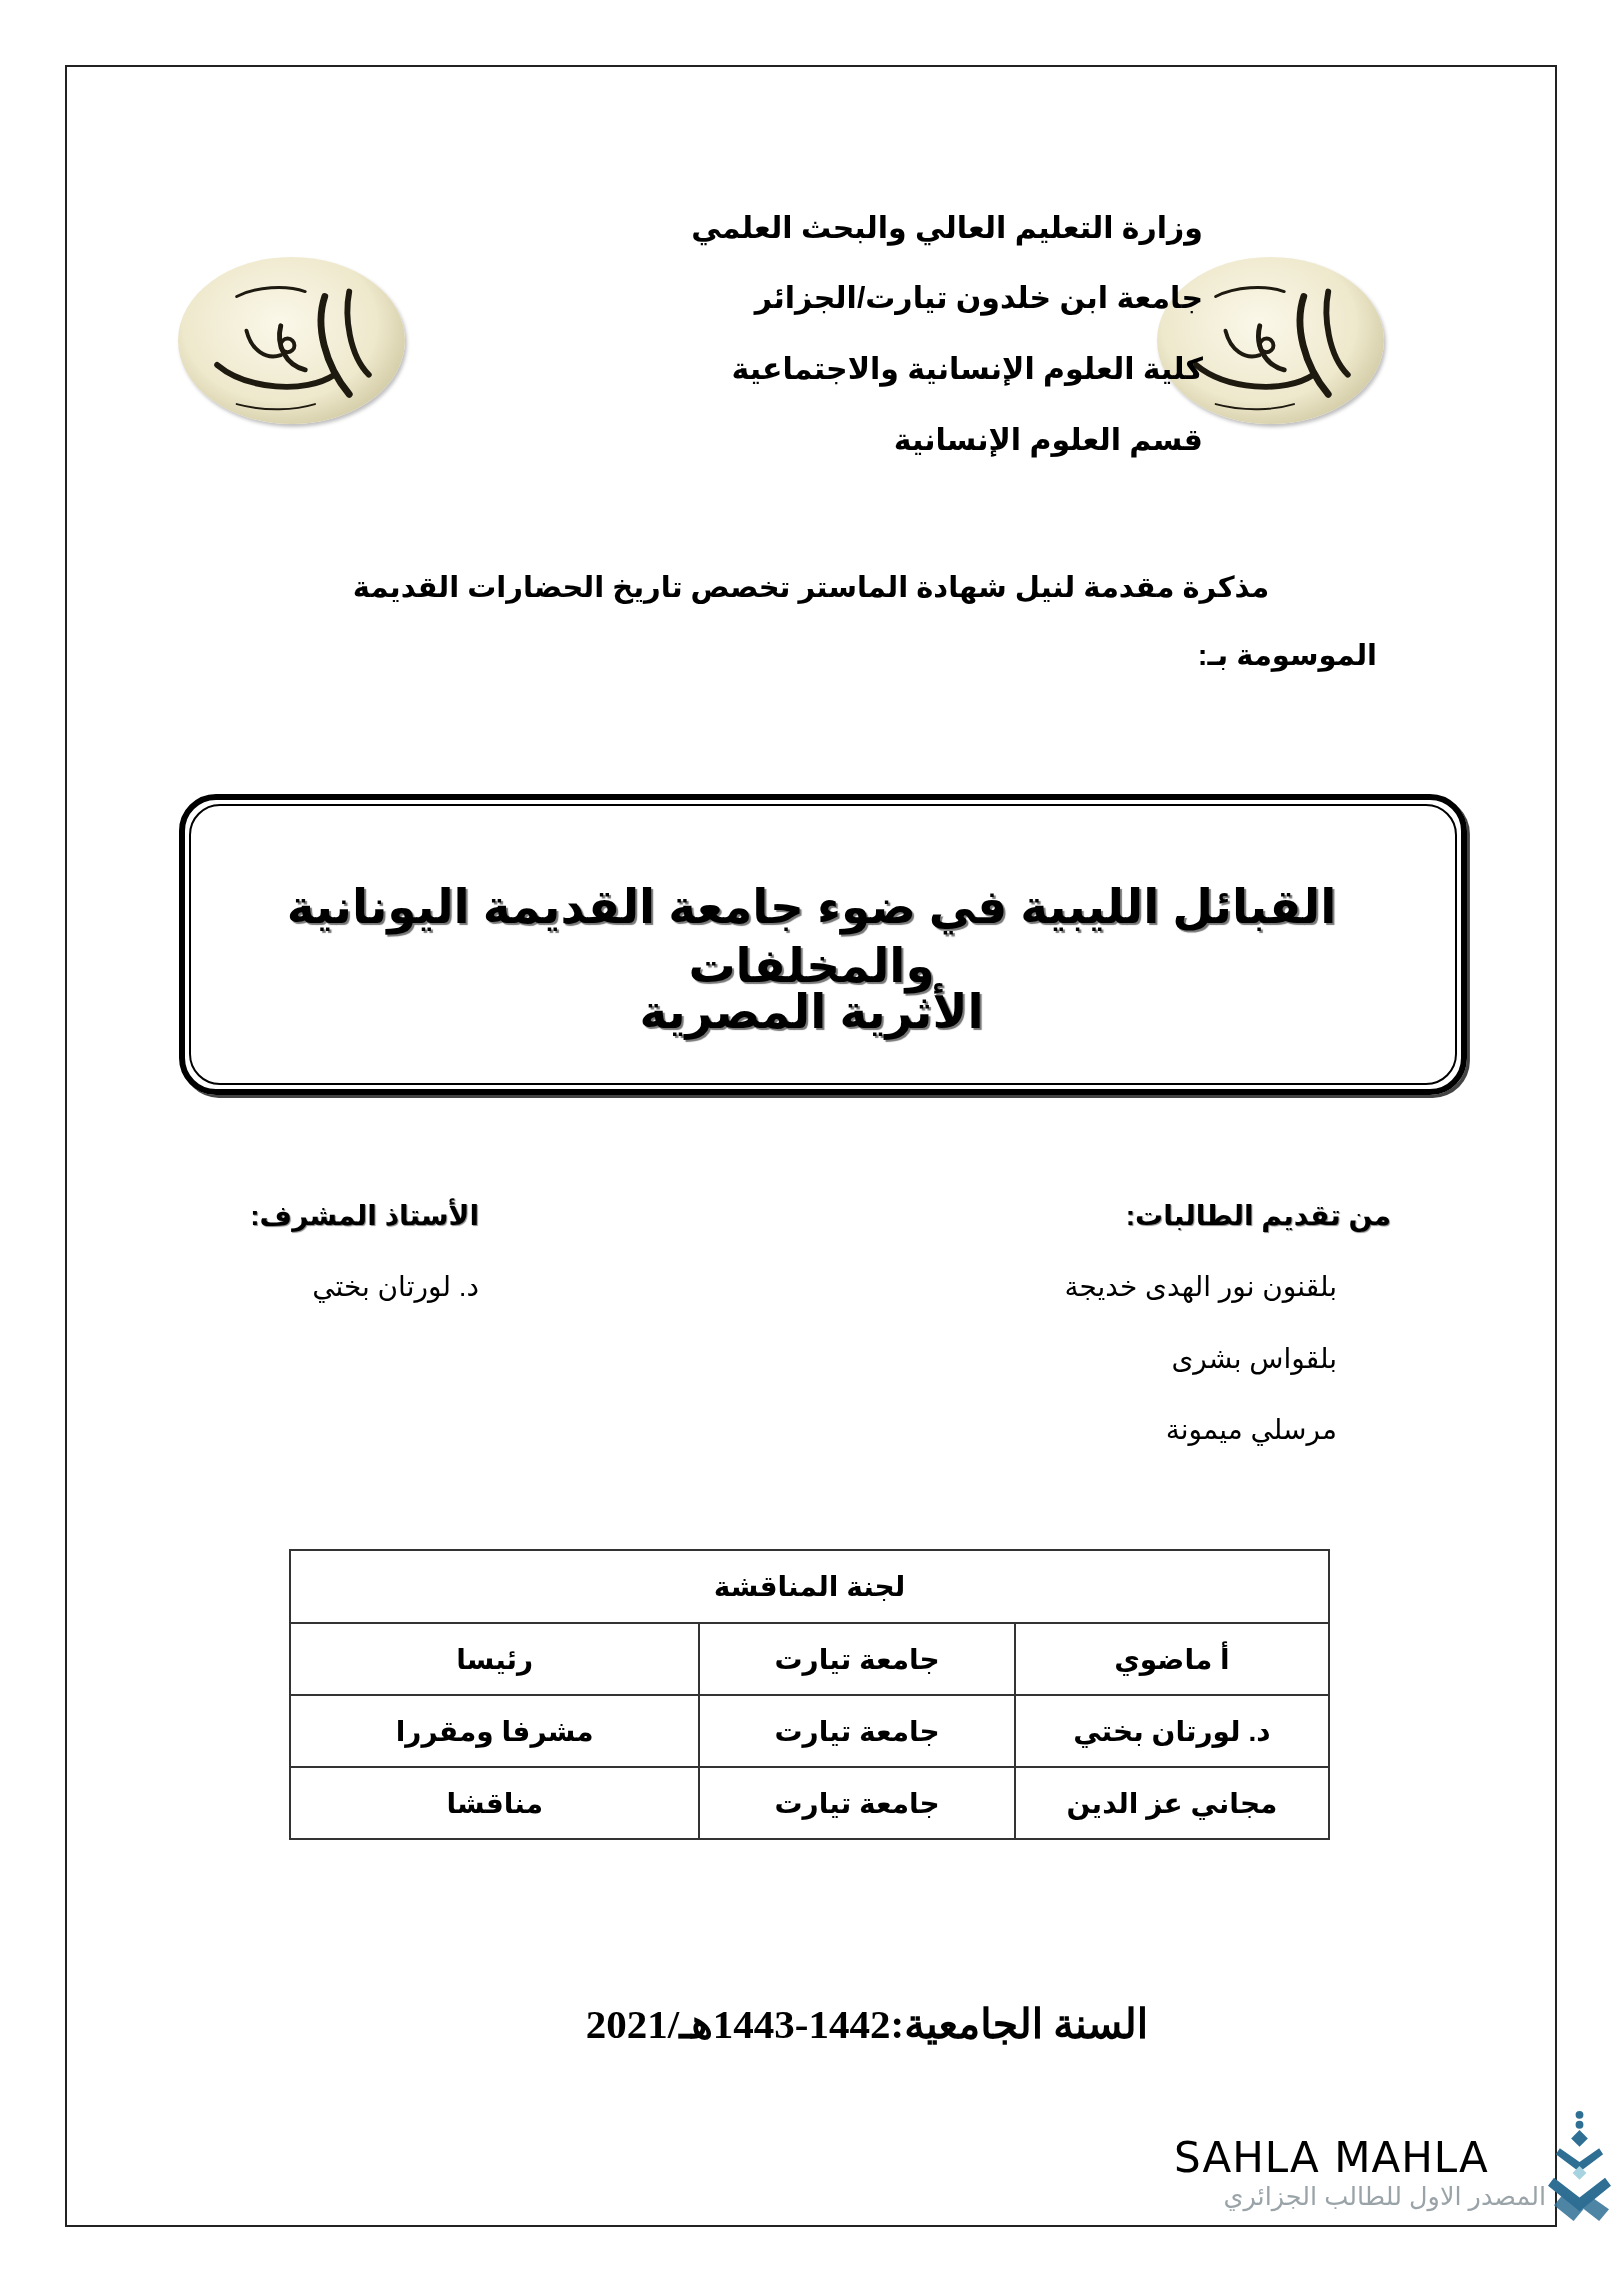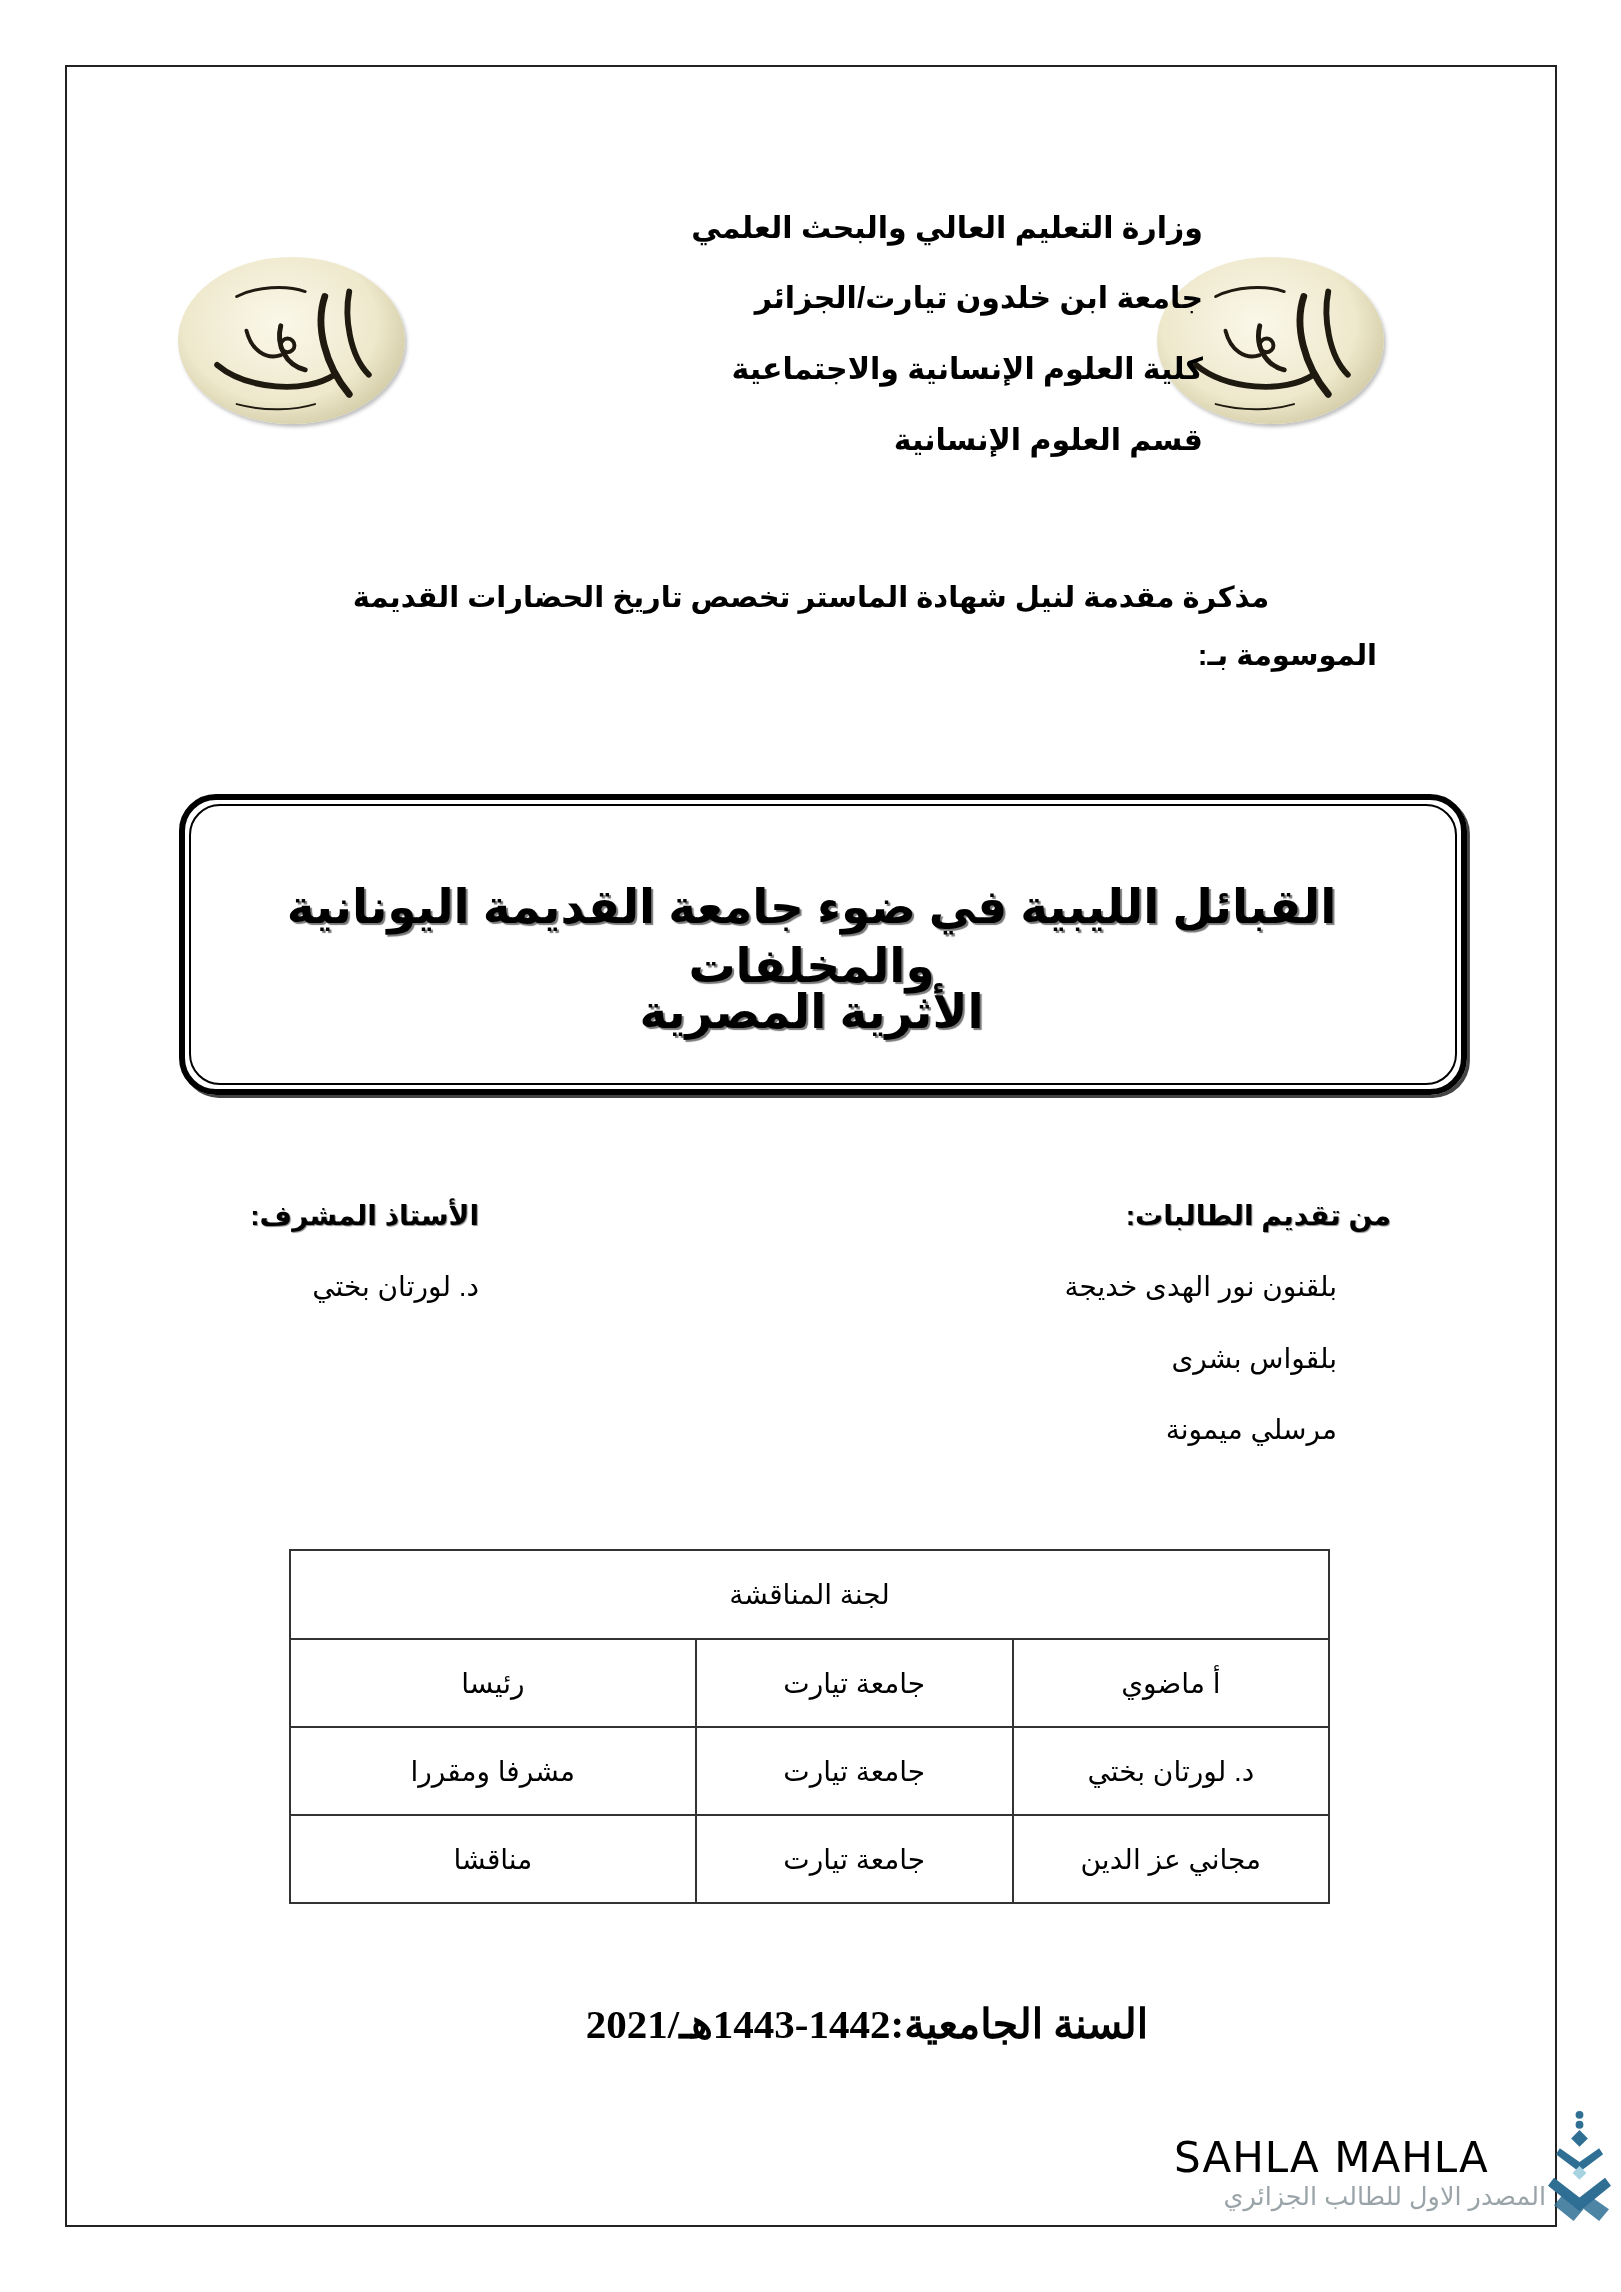--- a/index.html
+++ b/index.html
@@ -57,22 +57,22 @@
     .name-line {
       position: absolute; font-size: 28px; line-height: 35px; direction: rtl; white-space: nowrap;
     }
 
     
     .committee {
       position: absolute; left: 289px; top: 1549px; width: 1041px;
       border-collapse: collapse; direction: rtl;
     }
     .committee td, .committee th {
-      border: 2px solid #333; text-align: center; font-weight: normal;
-      font-size: 28px; height: 70px; padding: 8px;
+      border: 2px solid #333; text-align: center; font-weight: bold;
+      font-size: 28px; height: 70px; padding: 0;
     }
     .committee th { height: 71px; }
 
     .year {
       position: absolute; left: 573px; top: 2000px; width: 588px; text-align: center;
       font-family: "Liberation Serif", "DejaVu Serif", serif; font-weight: bold;
       font-size: 41px; line-height: 49px; direction: rtl;
     }
 
     
@@ -119,21 +119,21 @@
       <path d="M60 150 C90 158, 120 156, 140 150" stroke-width="2"></path>
     </g>
   </svg>
 </div>
 
 <div class="header-line" style="top:208px;">وزارة التعليم العالي والبحث العلمي</div>
 <div class="header-line" style="top:278px;">جامعة ابن خلدون تيارت/الجزائر</div>
 <div class="header-line" style="top:349px;">كلية العلوم الإنسانية والاجتماعية</div>
 <div class="header-line" style="top:420px;">قسم العلوم الإنسانية</div>
 
-<div class="memo-line" style="top:568px;margin-top:10px;">مذكرة مقدمة لنيل شهادة الماستر تخصص تاريخ الحضارات القديمة</div>
+<div class="memo-line" style="top:568px;">مذكرة مقدمة لنيل شهادة الماستر تخصص تاريخ الحضارات القديمة</div>
 <div class="memo-line" style="top:636px;text-align:right;">الموسومة بـ:</div>
 
 <div class="title-box-outer">
   <div class="title-box-inner"></div>
 </div>
 <div class="title-line" style="top:877px; left:184px;">القبائل الليبية في ضوء جامعة القديمة اليونانية والمخلفات</div>
 <div class="title-line" style="top:982px; left:184px;">الأثرية المصرية</div>
 
 <div class="label-bold" style="right:230px; top:1198px;">من تقديم الطالبات:</div>
 <div class="name-line" style="right:284px; top:1269px;">بلقنون نور الهدى خديجة</div>

